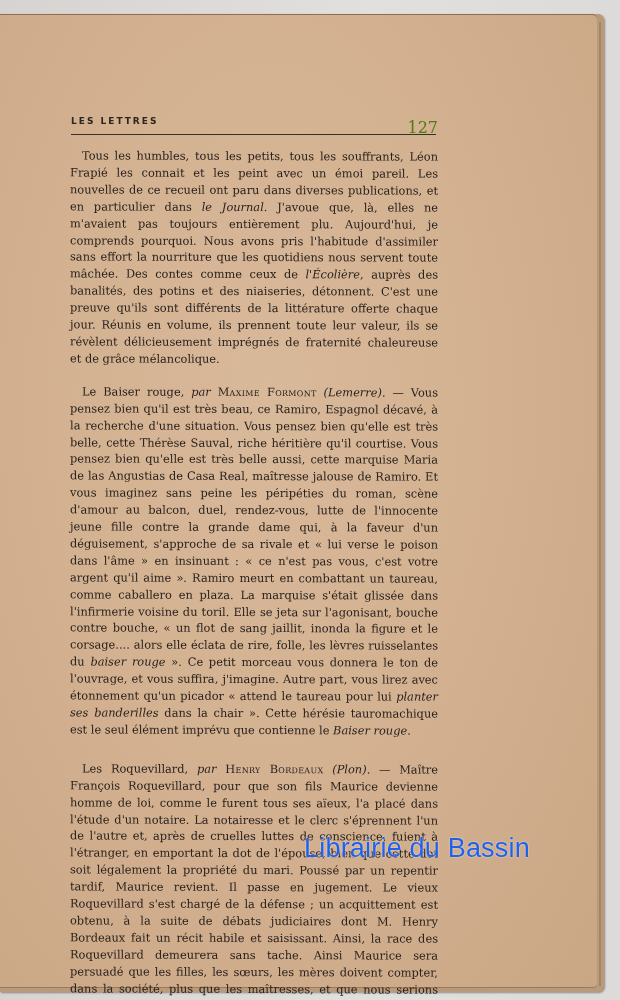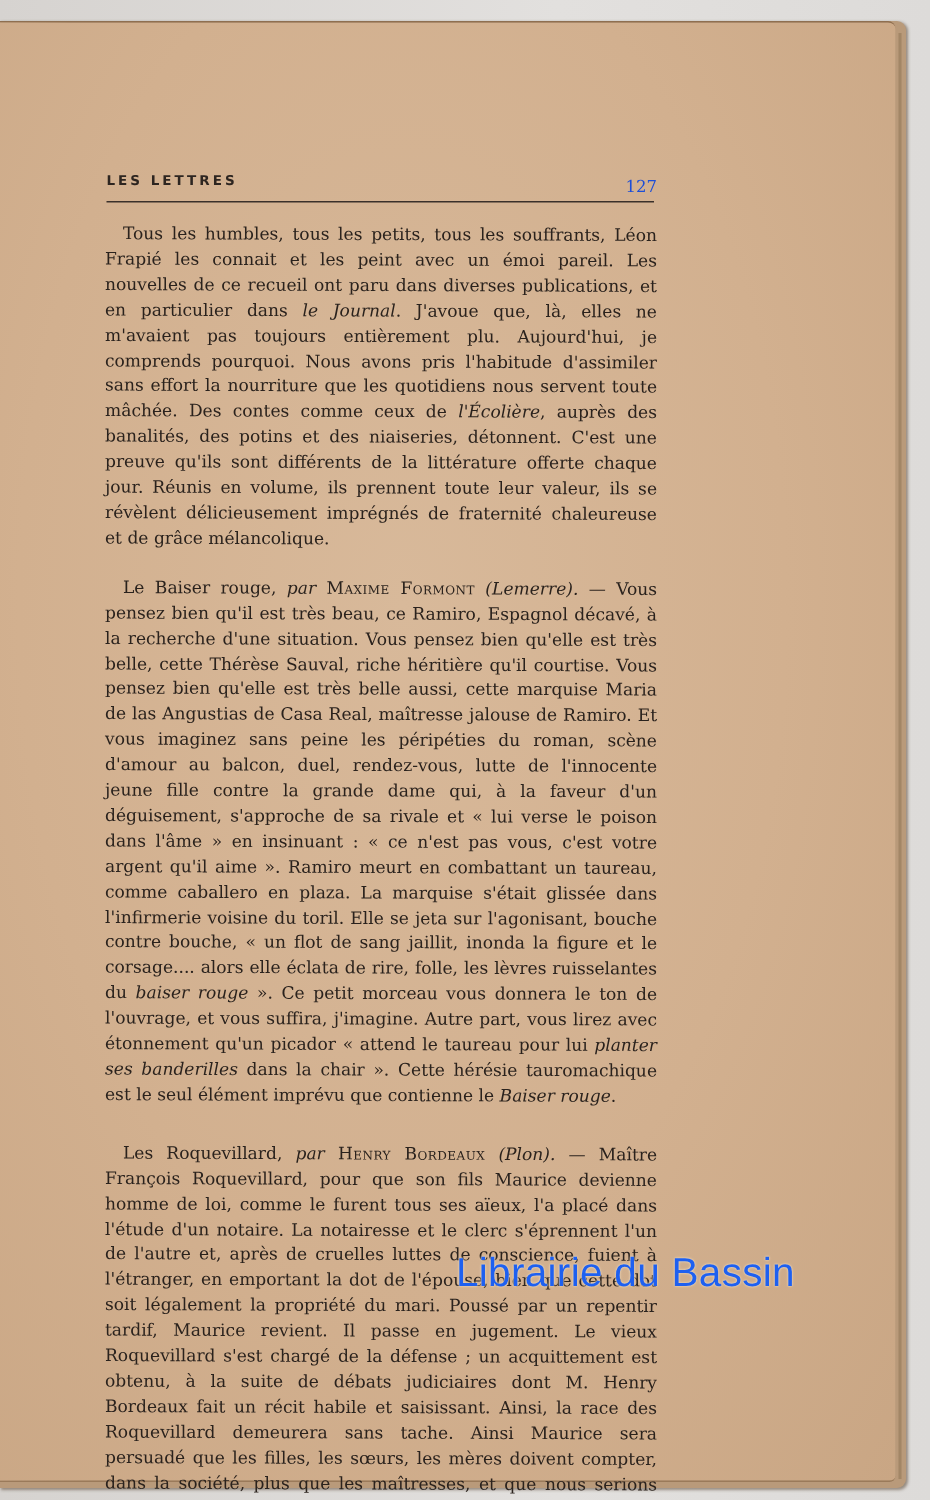--- a/index.html
+++ b/index.html
@@ -36,21 +36,21 @@
     }
     .running-title {
       position: absolute; left: 0; right: 0; top: 0;
       text-align: left;
       font-family: "DejaVu Sans", "Liberation Sans", sans-serif;
       font-size: 9px; font-weight: bold; letter-spacing: 2px;
       color: #2d2520;
     }
     .page-number {
       position: absolute; right: -2px; top: 2px;
-      font-size: 11px; color: #1d4ed8;
+      font-size: 16px; color: #4d7c0f;
     }
     .text-block {
       position: absolute; left: 70px; top: 148px; width: 368px;
       color: #2a221d;
       font-size: 11.4px; line-height: 16.9px;
       text-align: justify;
       transform: skewY(0.2deg);
     }
     .para { margin: 0; text-indent: 12px; hyphens: manual; }
     .para.review { margin-top: 16px; }

